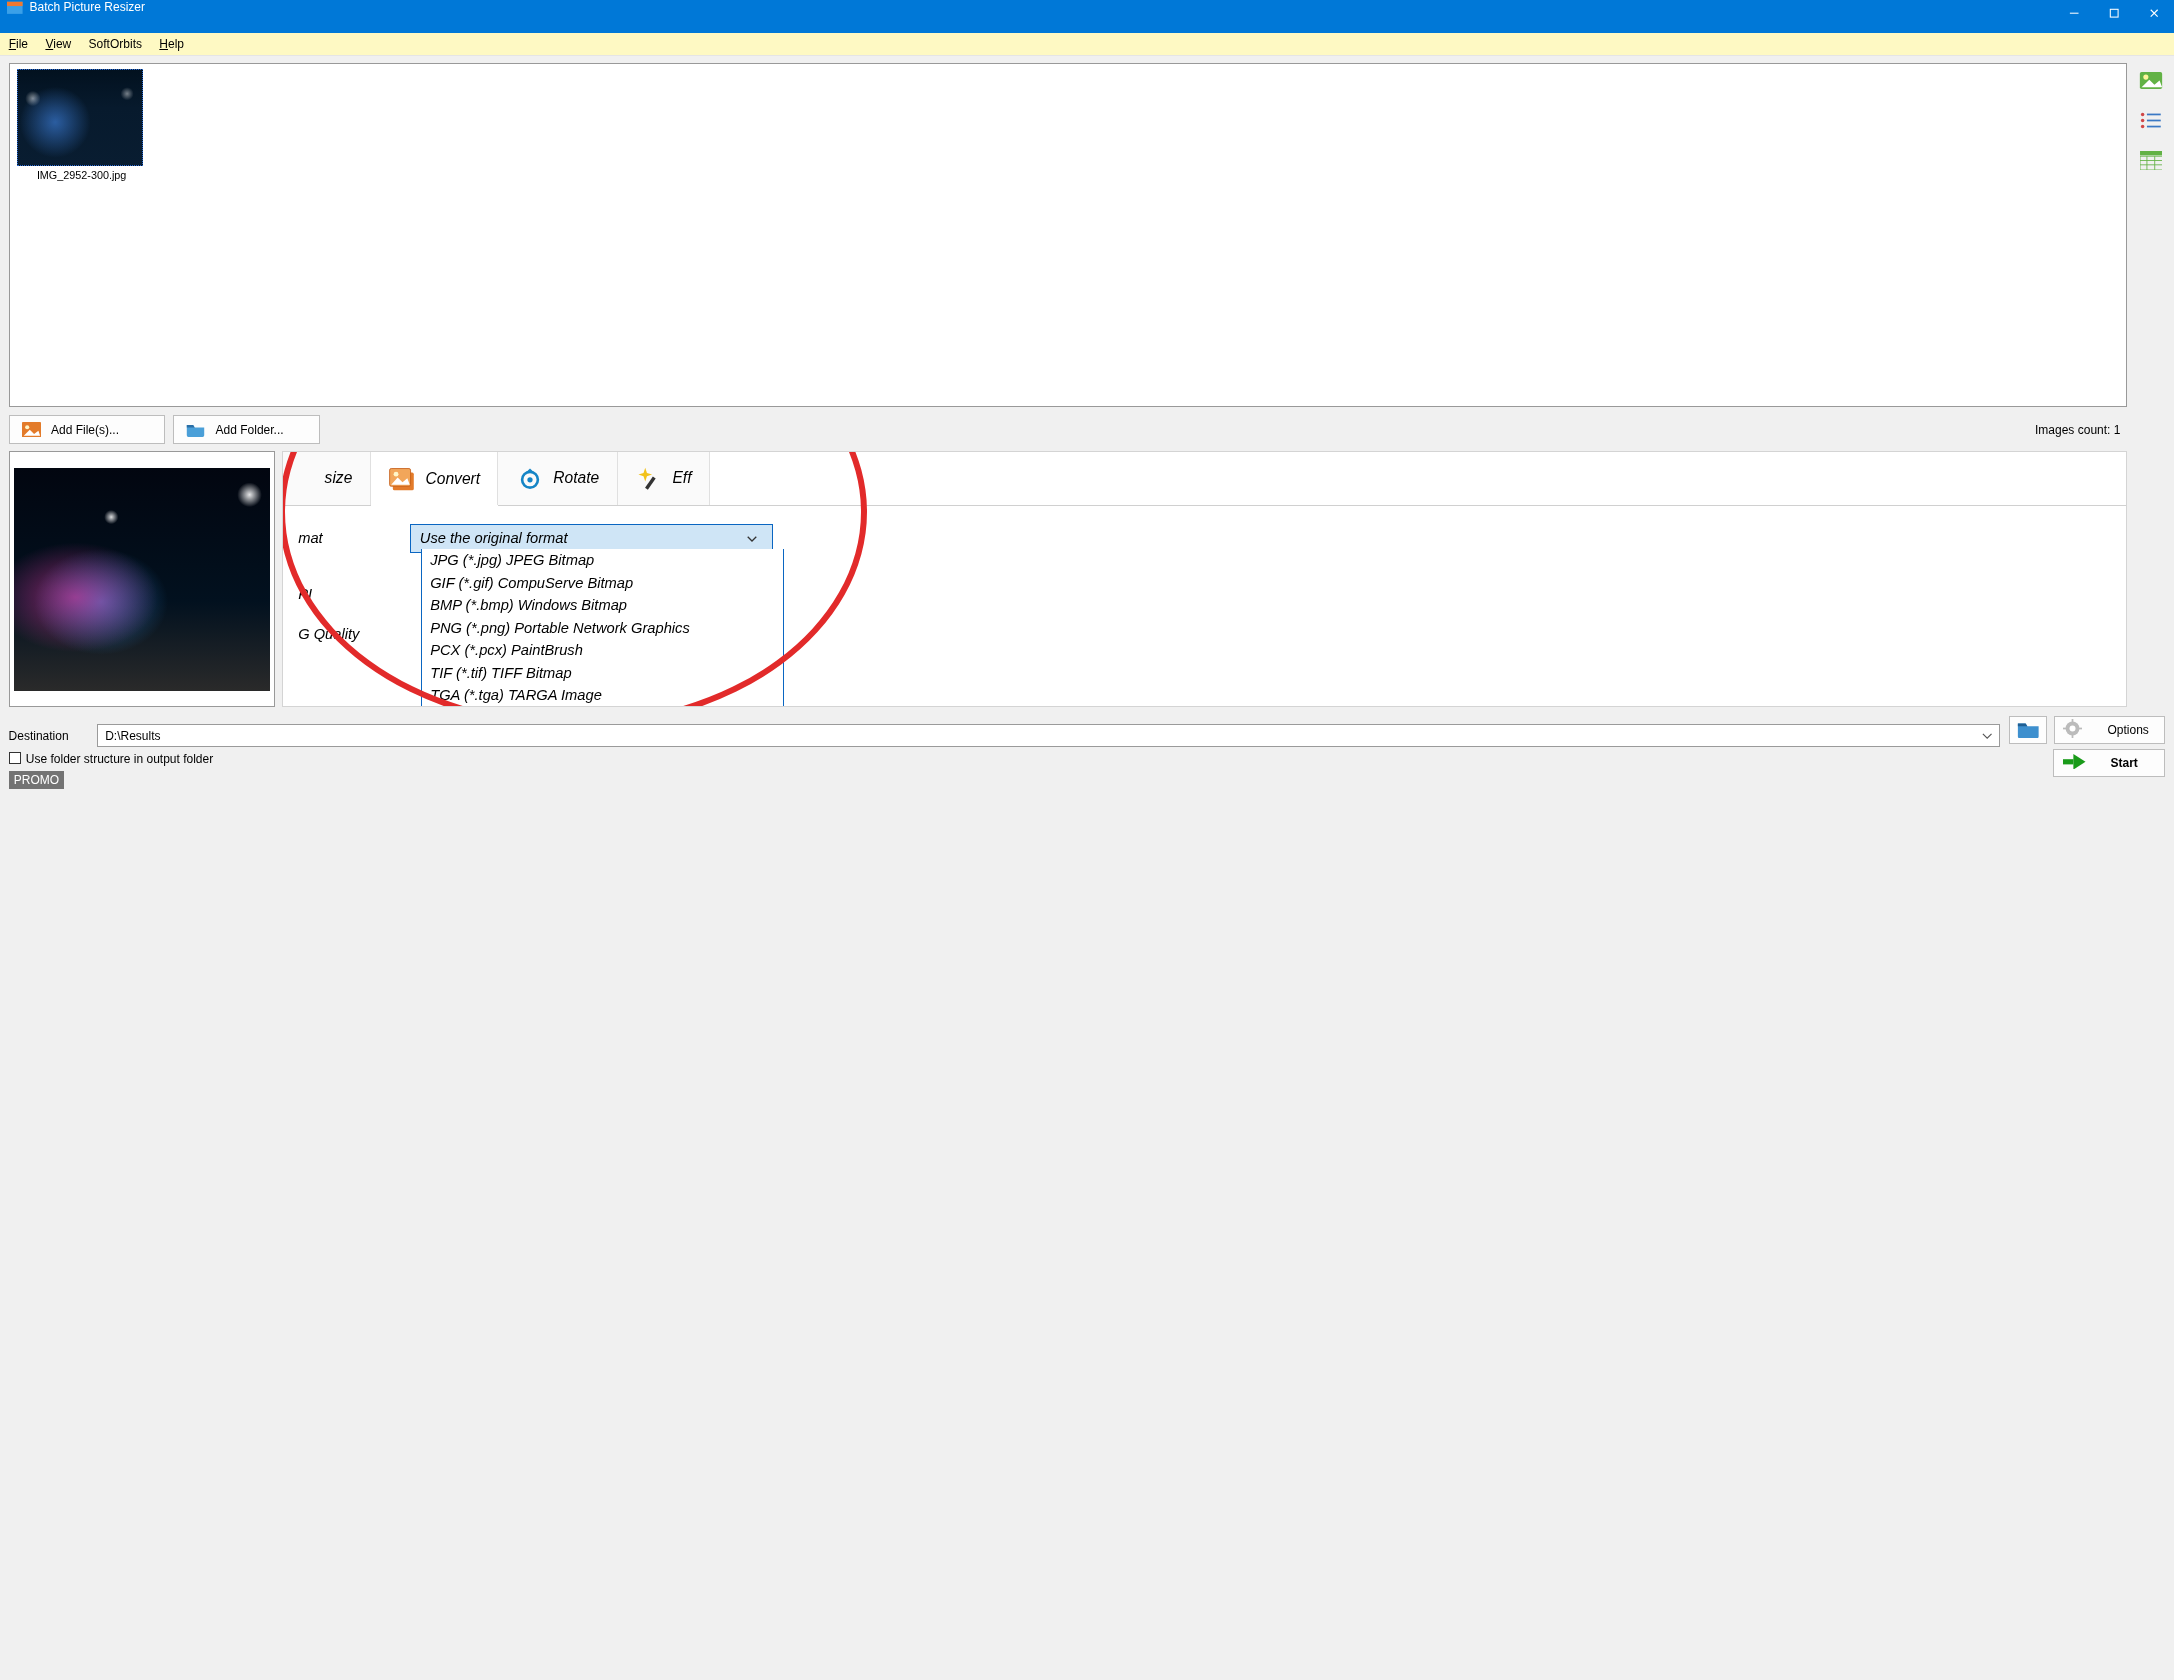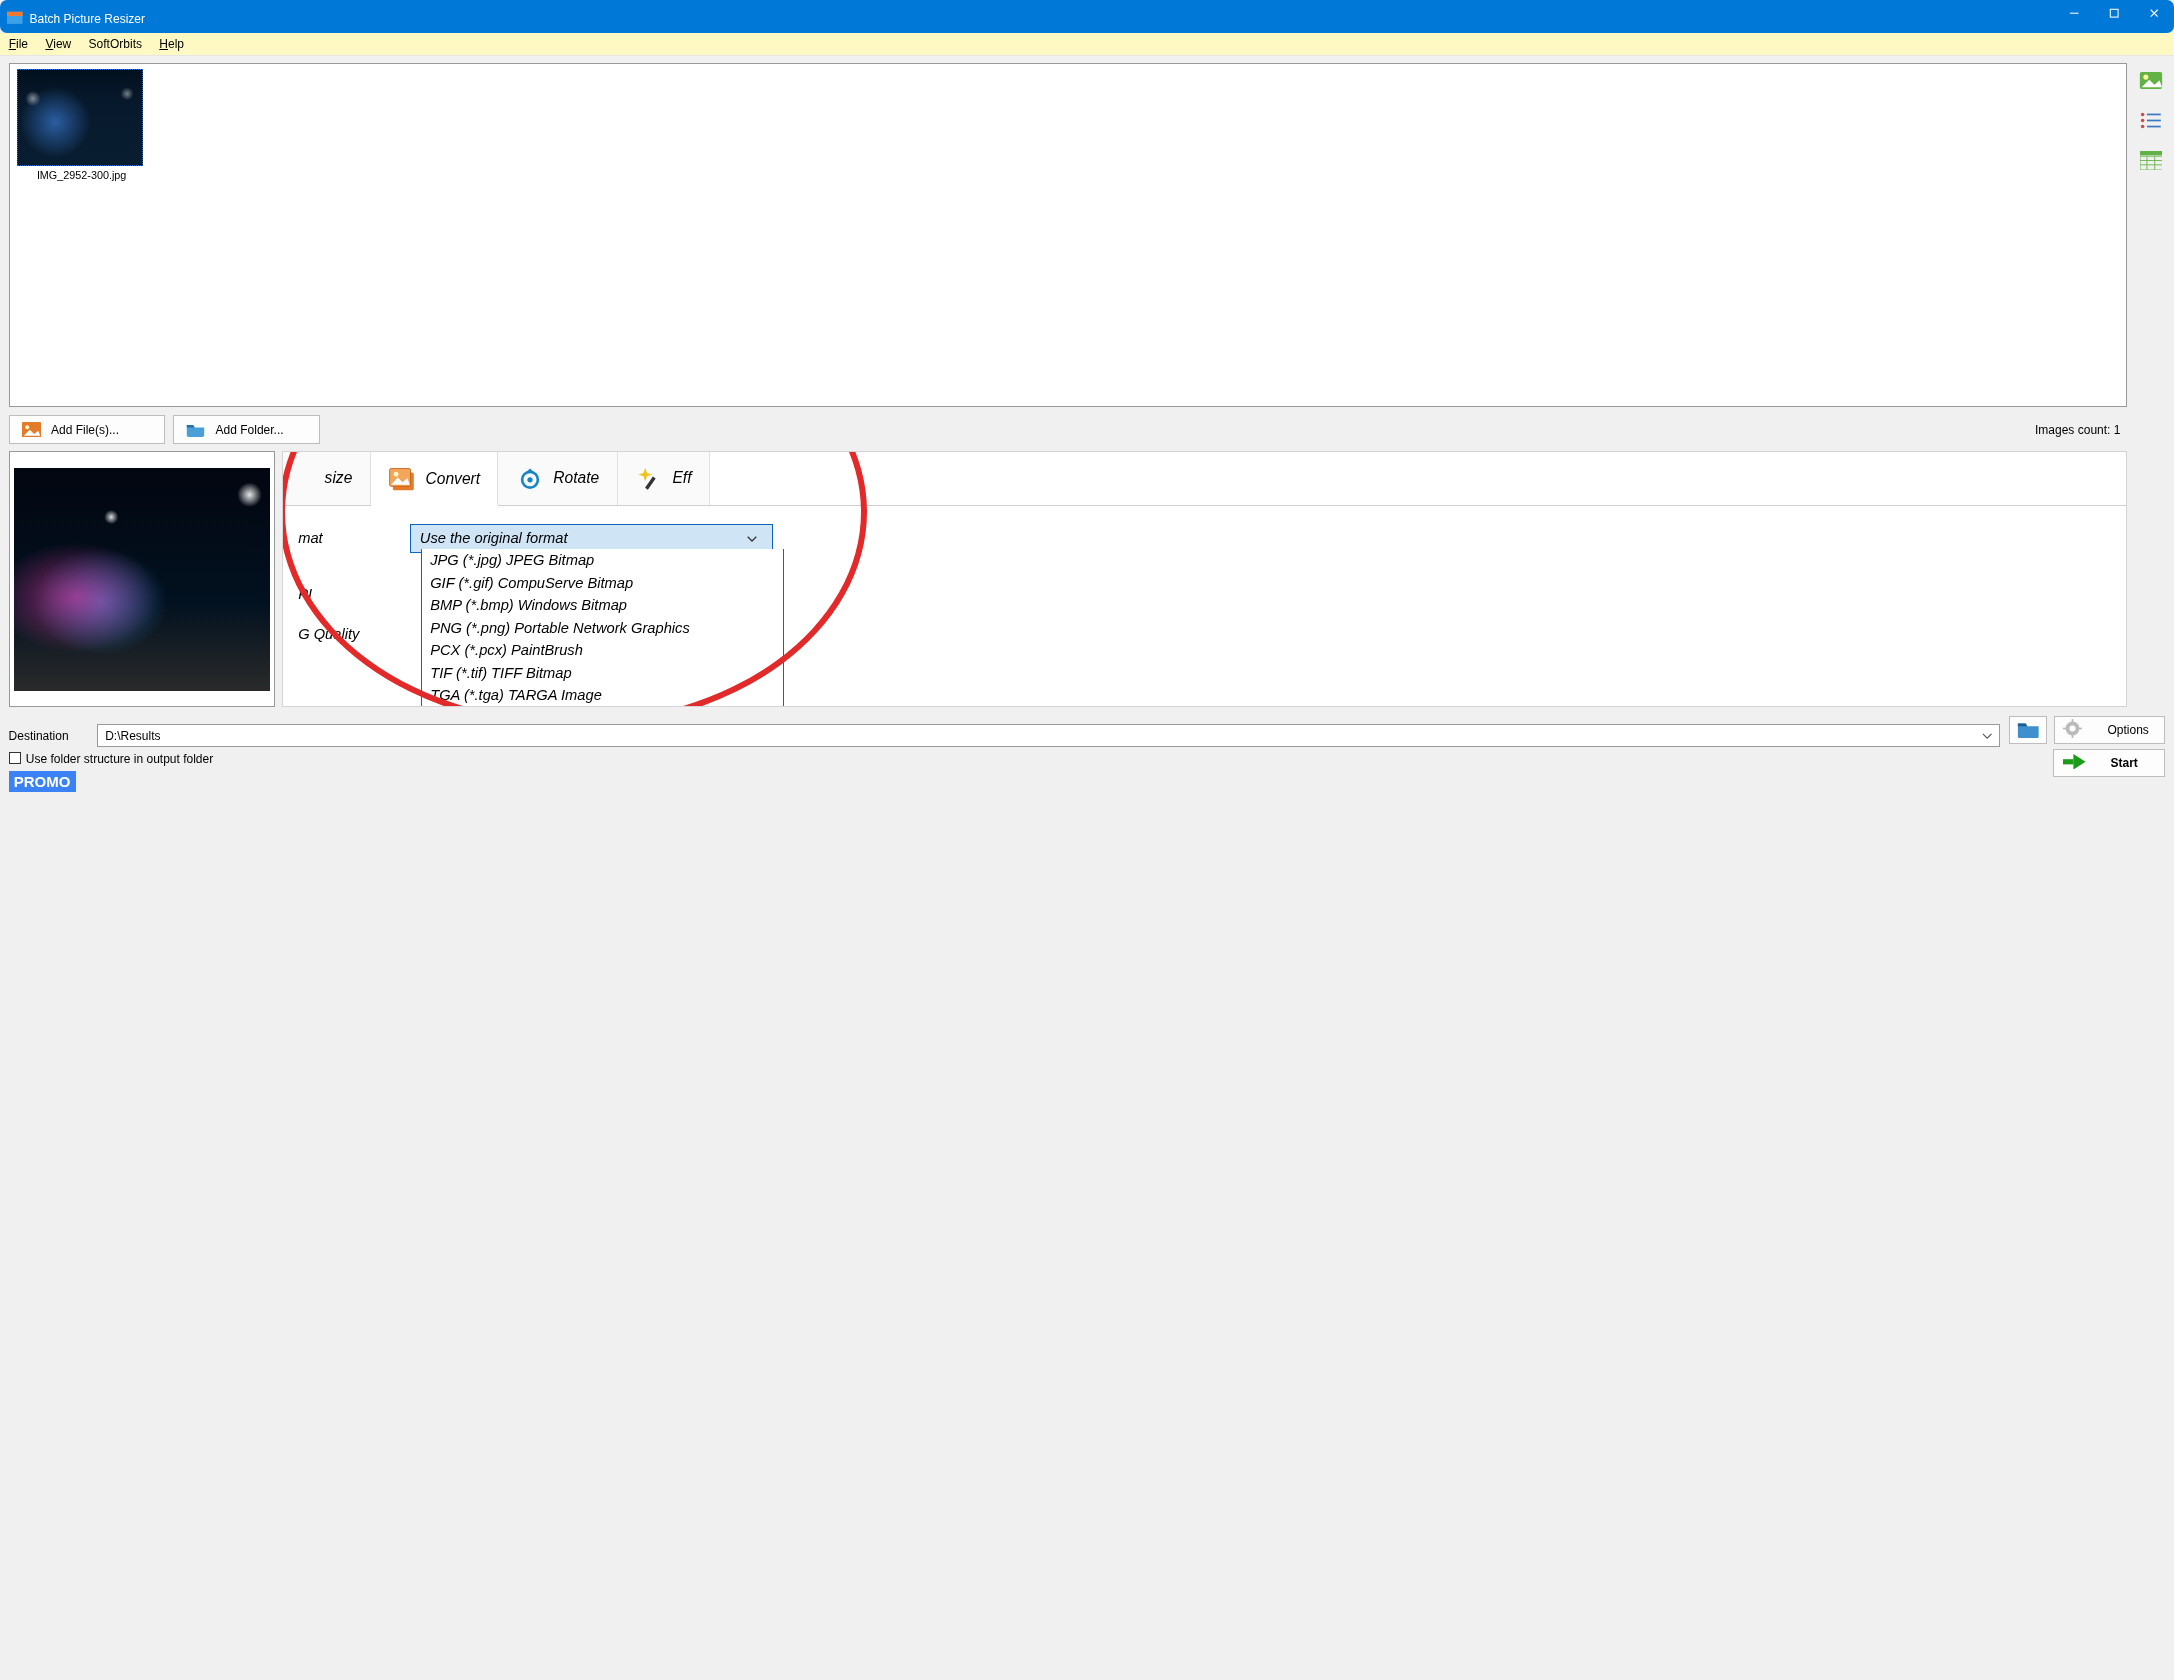--- a/index.html
+++ b/index.html
@@ -10,23 +10,22 @@
     background: #f0f0f0;
     color: #000;
     overflow: hidden;
   }
   
   .titlebar {
     background: #0078d7;
     color: #fff;
     height: 33px;
     display: flex;
-    align-items: flex-end;
+    align-items: flex-start;
     padding: 0 0 7px 7px;
-    border-radius: 7px;
   }
   .titlebar .app-icon { width: 15.6px; height: 15.6px; margin-right: 7px; display:inline-block; }
   .titlebar .title { flex: 1; font-size: 12px; }
   .win-controls { display: flex; height: 100%; }
   .win-btn {
     width: 40px; height: 100%;
     display: flex; align-items: center; justify-content: center;
     color: #fff; font-size: 12px;
   }
   
@@ -140,21 +139,21 @@
     width:38px; height:28px; border:0.9px solid #bdbdbd; display:flex; align-items:center; justify-content:center; background:#fdfdfd;
   }
   .wide-btn {
     height:28px; border:0.9px solid #bdbdbd; display:flex; align-items:center; gap:25px;
     padding:0 15.6px 0 8.6px; background:#fdfdfd;
   }
   
   .chk-row { display:flex; align-items:flex-start; gap:5.2px; margin-top:5.2px; }
   .chk-box { width:12px; height:12px; border:0.9px solid #333; background:#fff; }
   
-  .promo { display:inline-block; background:#3b82f6; color:#fff; font-size:15px; padding:1.7px 5.2px; margin-top:5.2px; font-weight:bold; }
+  .promo { display:inline-block; background:#737373; color:#fff; font-size:12px; padding:1.7px 5.2px; margin-top:5.2px; font-weight:normal; }
   
   .bottom-right { display:flex; flex-direction:column; align-items:flex-end; gap:5.2px; }
   .options-row, .start-row { display:flex; gap:7px; align-items:center; }
   
   .anno-ellipse {
     position:absolute;
     border:6px solid #e22a2a;
     border-radius:50%;
     pointer-events:none;
     z-index:5;

